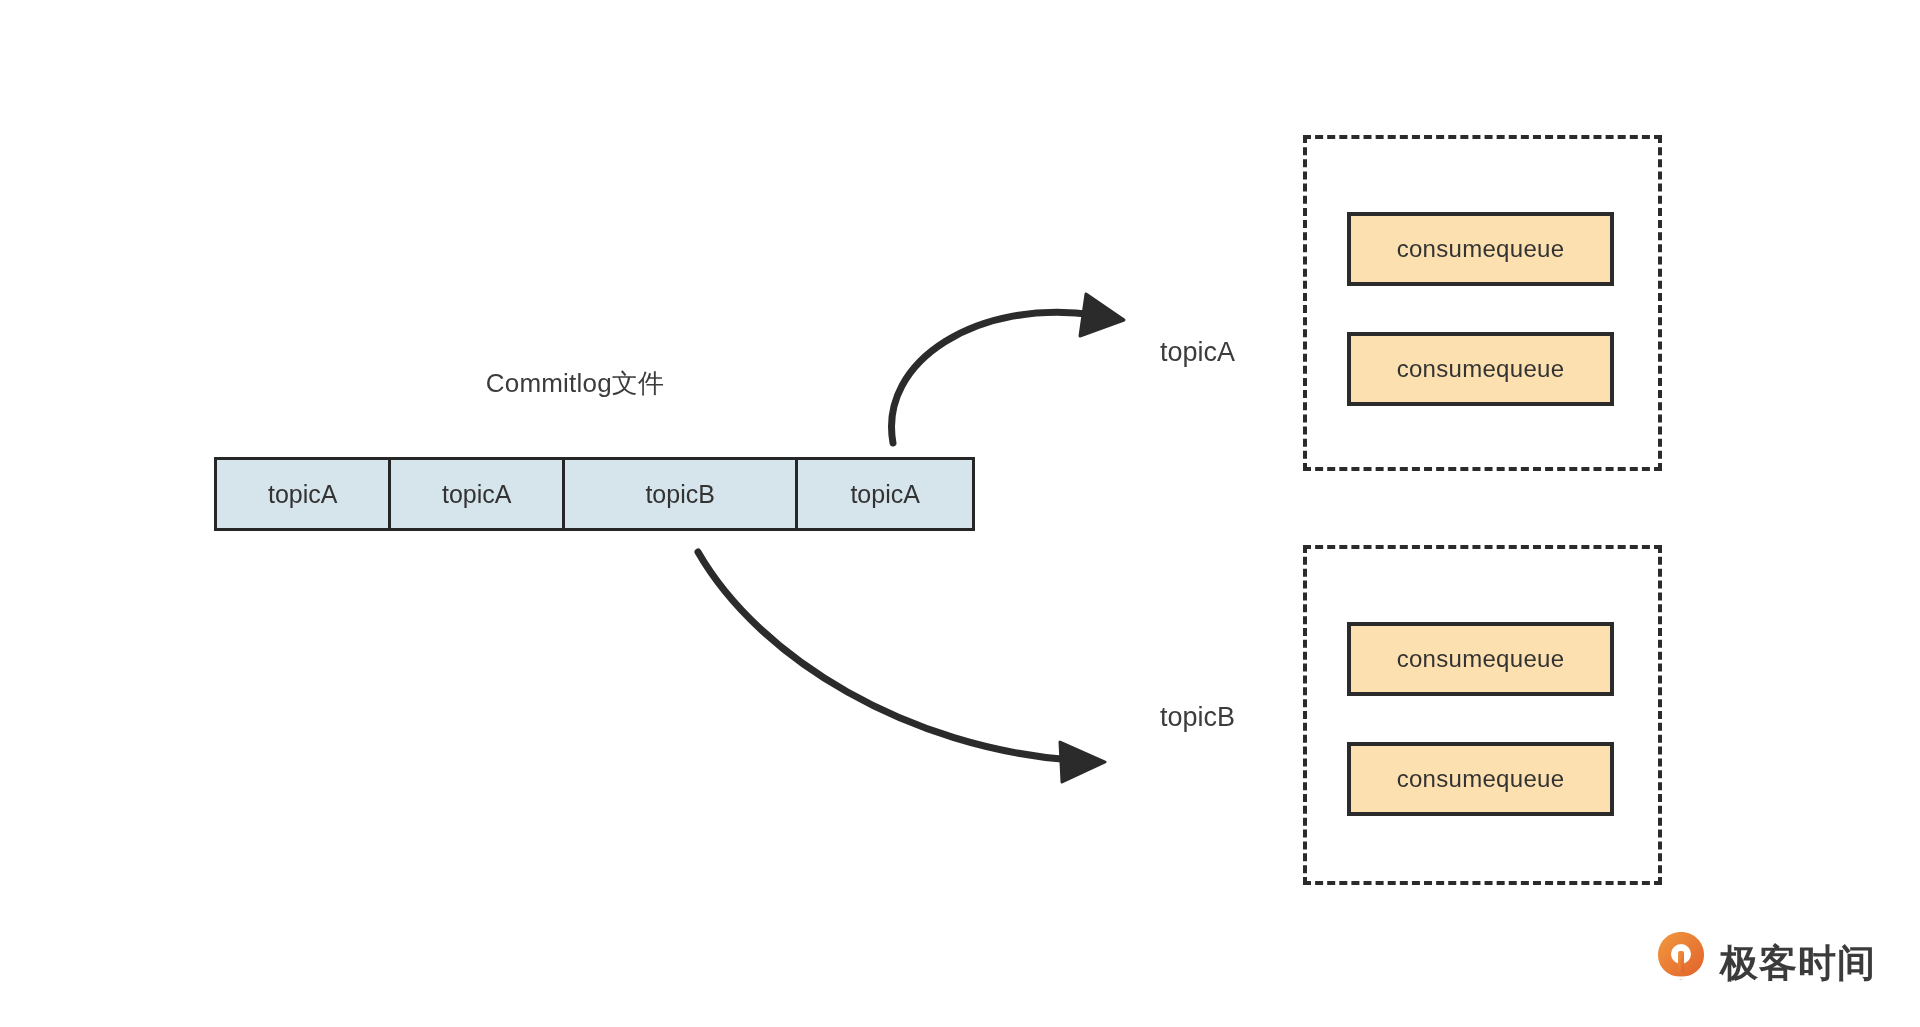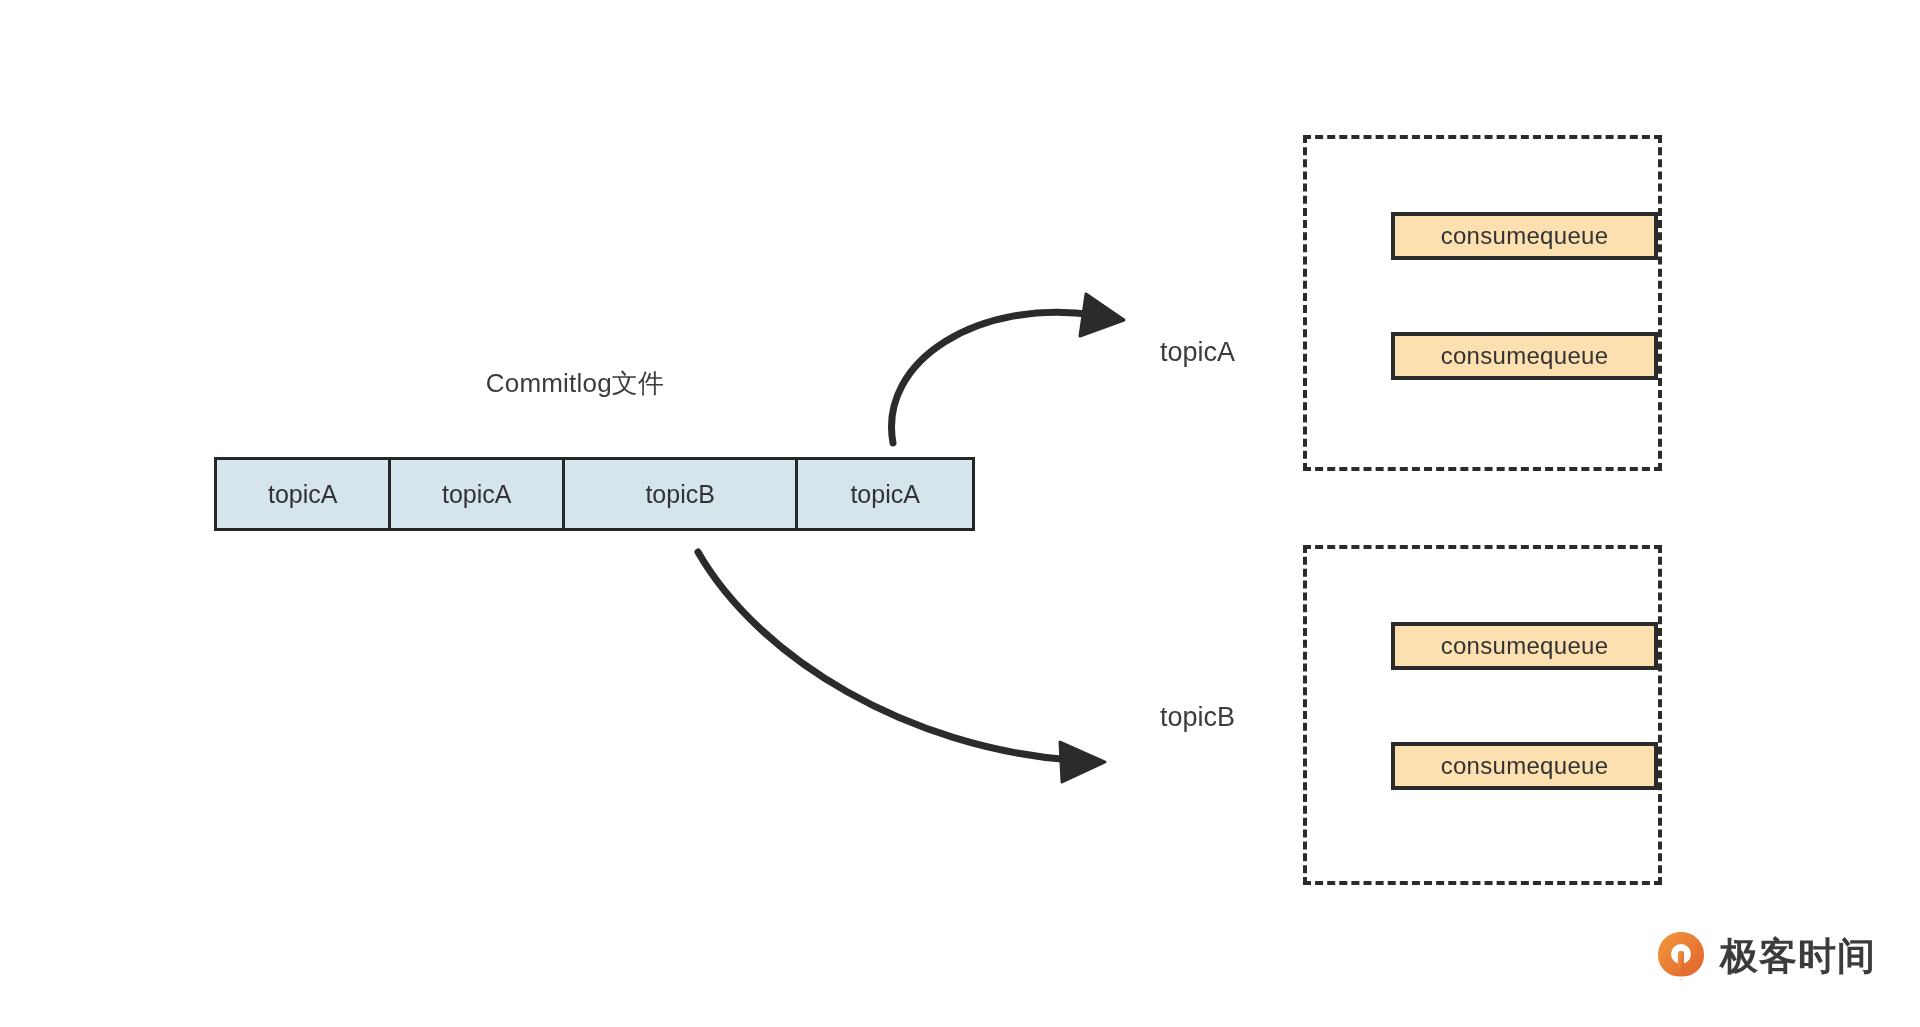--- a/index.html
+++ b/index.html
@@ -88,42 +88,41 @@
     border: 4px dashed #2b2b2b;
     background: transparent;
   }
   #queue-group-a { left: 1303px; top: 135px; height: 336px; }
   #queue-group-b { left: 1303px; top: 545px; height: 340px; }
 
   .consumequeue-box {
     position: absolute;
     left: 40px;
     width: 267px;
-    height: 48px;
+    height: 74px;
     background: #fce0b0;
     border: 4px solid #2b2b2b;
     box-sizing: border-box;
     display: flex;
     align-items: center;
     justify-content: center;
     font-size: 24px;
     color: #333333;
     letter-spacing: 0.3px;
-    margin-left: 44px;
   }
   .cq-slot-0 { top: 73px; }
   .cq-slot-1 { top: 193px; }
 
   
   #brand-logo {
     position: absolute;
     left: 1655px;
     top: 930px;
     display: flex;
-    align-items: center;
+    align-items: flex-end;
     gap: 13px;
   }
   #brand-mark {
     width: 52px;
     height: 52px;
     flex: 0 0 auto;
   }
   #brand-text {
     font-size: 38px;
     font-weight: bold;

